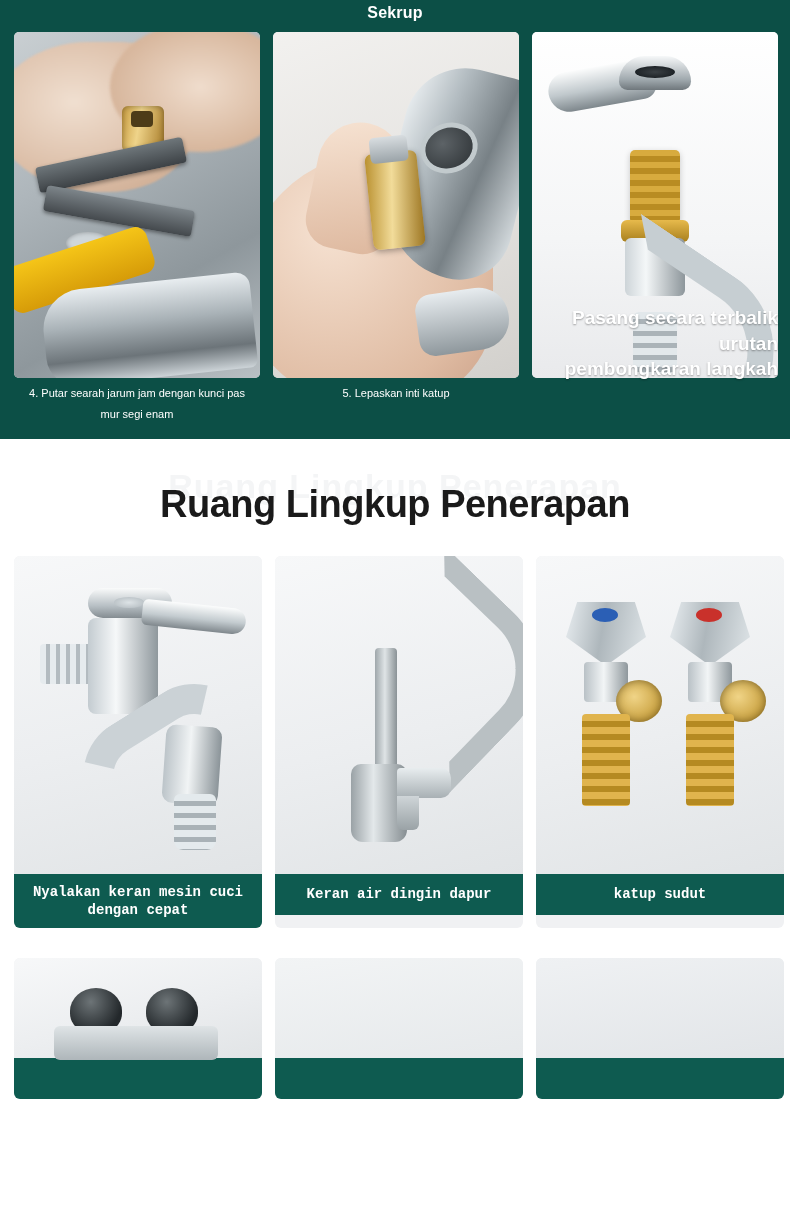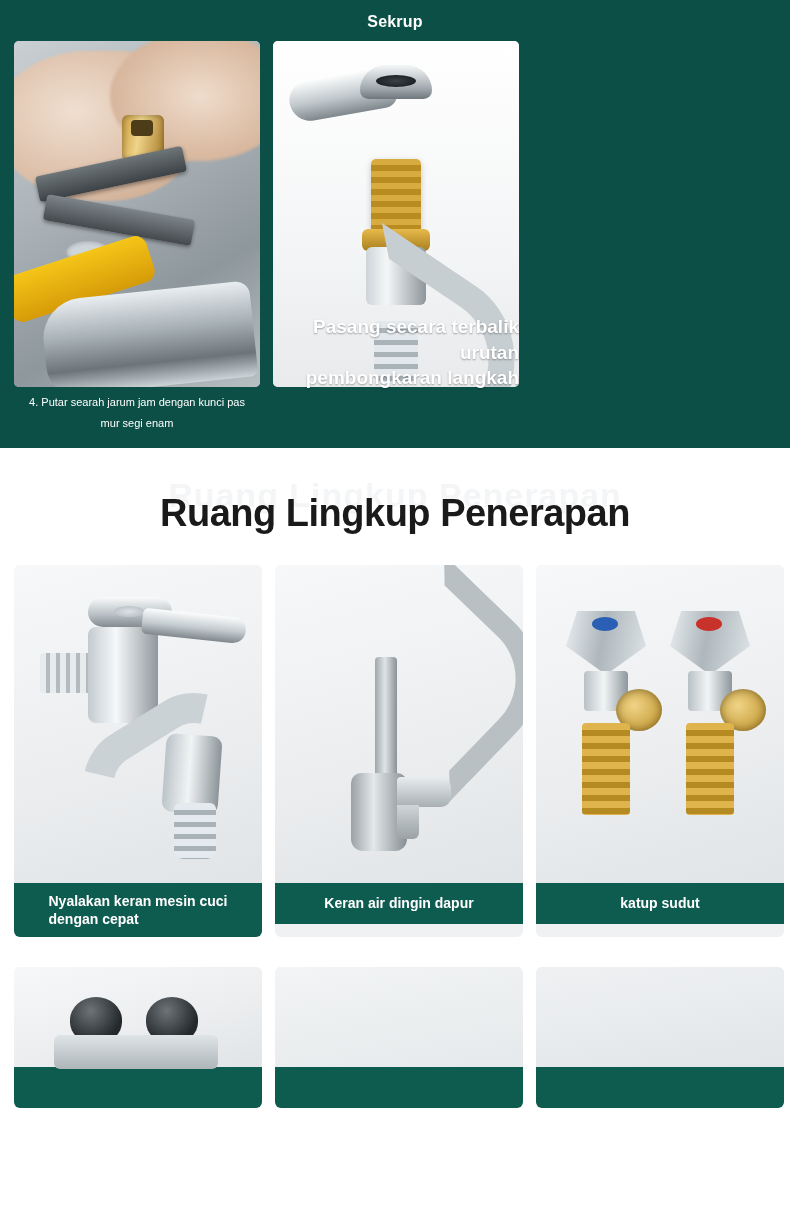--- a/index.html
+++ b/index.html
@@ -11,21 +11,21 @@
     width: 790px;
     height: 1218px;
     overflow: hidden;
     font-family: "Liberation Sans", sans-serif;
     -webkit-font-smoothing: antialiased;
   }
 
   
   .install-section {
     background: #0c4f46;
-    padding: 9px 0 14px 0;
+    padding: 0 0 14px 0;
     position: relative;
   }
   .install-heading {
     color: #ffffff;
     font-size: 16px;
     font-weight: bold;
     text-align: center;
     padding: 4px 0 10px 0;
     letter-spacing: 0.2px;
   }
@@ -274,28 +274,29 @@
   .card-photo {
     height: 318px;
     position: relative;
     background: linear-gradient(165deg,#f7f8f9 0%,#eceef0 55%,#e1e4e6 100%);
   }
   .card-label {
     background: #0e5b50;
     color: #ffffff;
     font-size: 14px;
     font-weight: bold;
-    text-align: left;
+    text-align: center;
     padding: 9px 8px;
     line-height: 1.3;
     min-height: 41px;
     box-sizing: border-box;
     display: flex;
     align-items: center;
     justify-content: center;
+    font-family: Liberation Mono, monospace;
   }
   .card-photo.short { height: 100px; }
 
   
   .c1 .head {
     position: absolute; left: 74px; top: 32px; width: 84px; height: 30px;
     background: linear-gradient(180deg,#fafbfb,#b7bfc4 60%,#848c91);
     border-radius: 15px;
   }
   .c1 .head:after{
@@ -431,20 +432,33 @@
           <div class="oval"></div>
           <div class="jaw1"></div>
           <div class="jaw2"></div>
           <div class="handle"></div>
           <div class="chrome-body"></div>
         </div>
       </div>
       <div class="step-caption">4. Putar searah jarum jam dengan kunci pas<br>mur segi enam</div>
     </div>
 
+    <div class="step-card">
+      <div class="step-photo">
+        <div class="ph p2">
+          <div class="hand"></div>
+          <div class="finger"></div>
+          <div class="spout"></div>
+          <div class="hole"></div>
+          <div class="tip"></div>
+          <div class="core"></div>
+        </div>
+      </div>
+      <div class="step-caption">5. Lepaskan inti katup</div>
+    </div>
 
     <div class="step-card">
       <div class="step-photo">
         <div class="ph p3">
           <div class="lever"></div>
           <div class="cap"></div>
           <div class="brasspart"></div>
           <div class="ring"></div>
           <div class="neck"></div>
           <div class="arc"></div>

